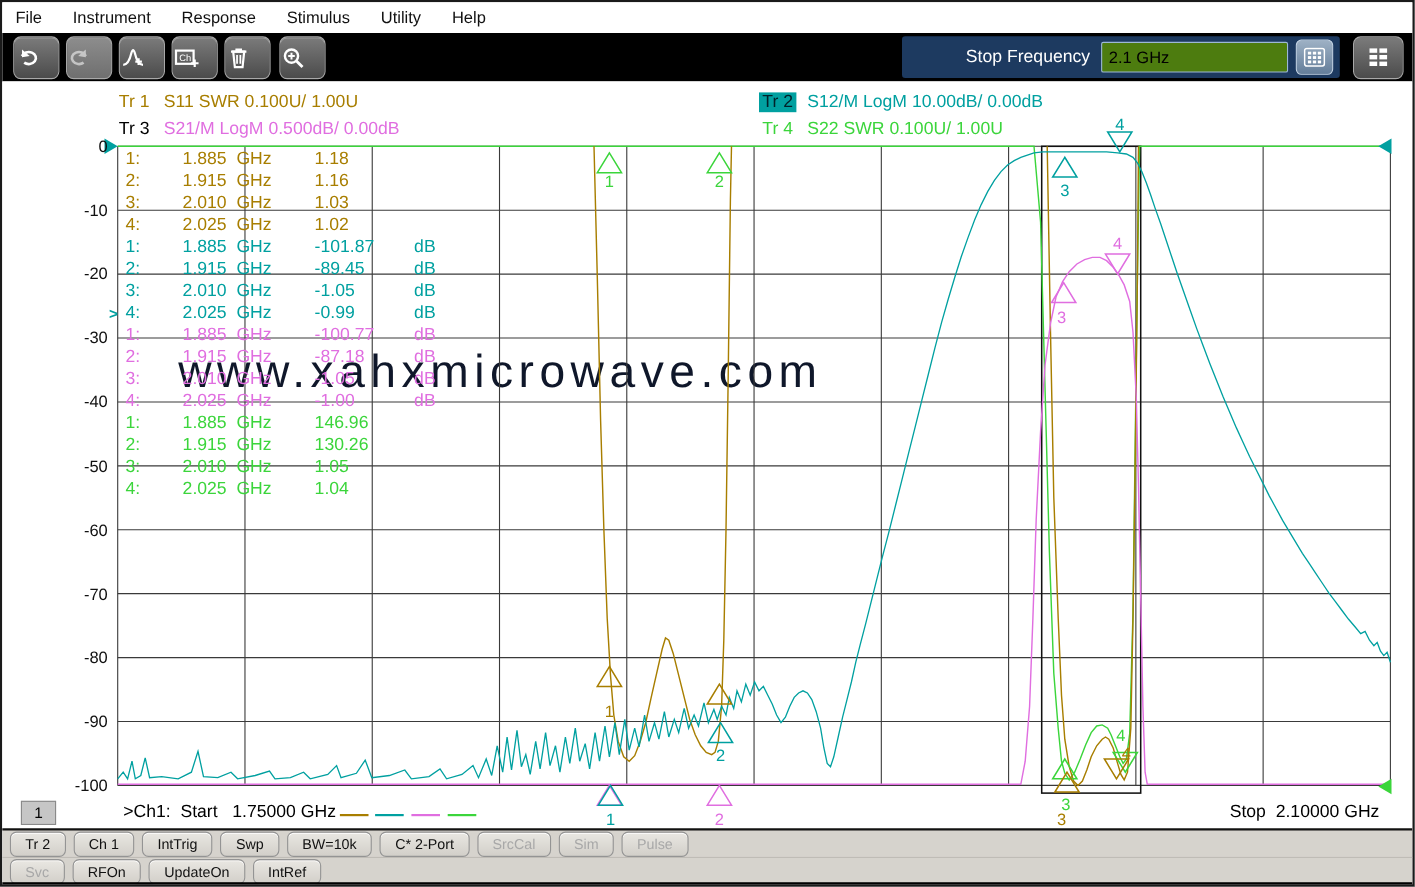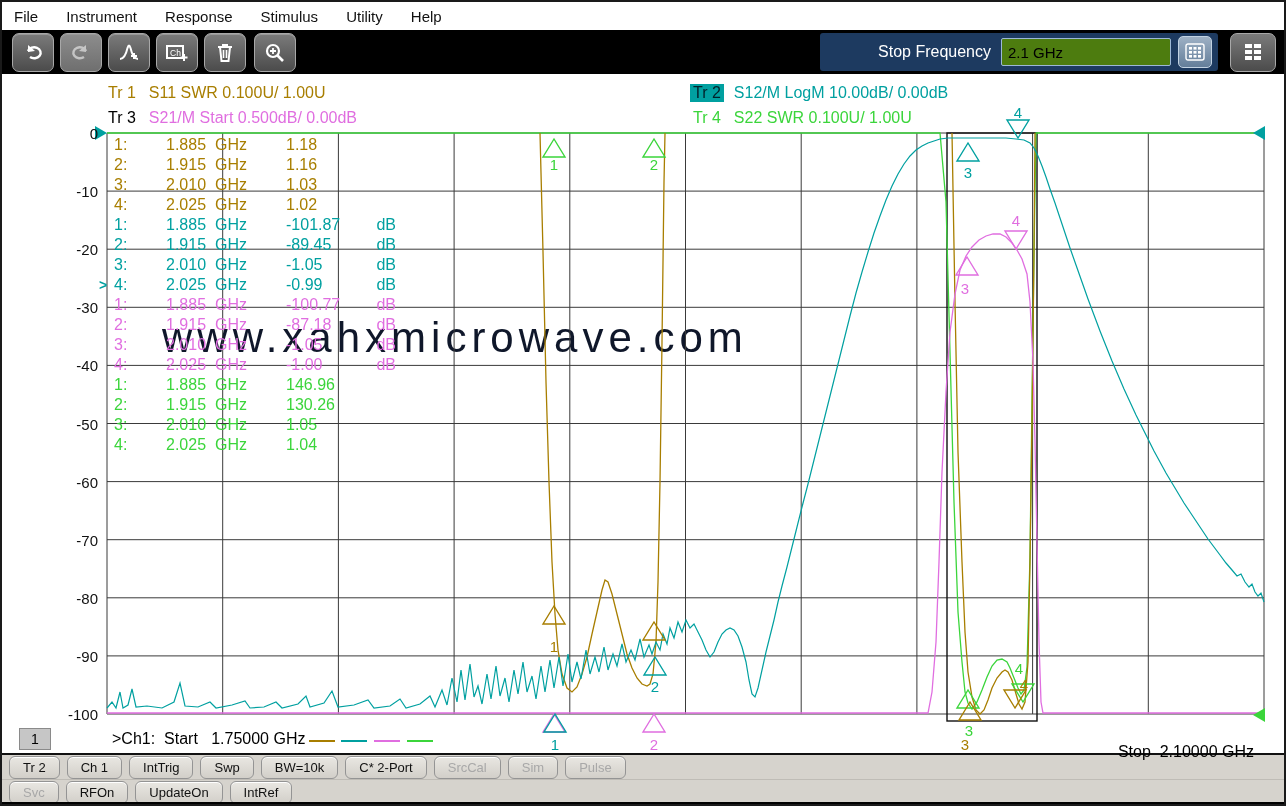--- a/index.html
+++ b/index.html
@@ -7,21 +7,21 @@
     font-family:"Liberation Sans",sans-serif;overflow:hidden;
     border:2px solid #1a1a1a;box-sizing:border-box;}
   
   #menubar{position:absolute;left:0;top:0;width:100%;height:28px;background:#fff;
     display:flex;align-items:center;gap:28px;padding-left:12px;box-sizing:border-box;}
   .menu-item{font-size:15px;color:#111;cursor:default;}
   
   #toolbar{position:absolute;left:0;top:28px;width:100%;height:44px;background:#000;}
   .tbtn{position:absolute;top:3px;width:40px;height:37px;border-radius:7px;
     background:linear-gradient(#7b7b7b,#4b4b4b);border:1px solid #a8a8a8;
-    box-shadow:inset 0 1px 0 #999;display:flex;align-items:center;justify-content:center;}
+    box-shadow:inset 0 1px 0 #999;display:flex;align-items:center;}
   .tbtn.disabled{background:linear-gradient(#8d8d8d,#6f6f6f);}
   .tbtn svg{display:block;}
   #stopfreq-panel{position:absolute;left:818px;top:3px;width:398px;height:38px;
     background:#1d3a60;border-radius:3px;display:flex;align-items:center;
     padding:0 6px 0 0;box-sizing:border-box;}
   #stopfreq-label{color:#fff;font-size:16px;flex:1;text-align:right;margin-right:10px;}
   #stopfreq-input{width:162px;height:26px;background:#4d7c0f;border:1px solid #9db8d6;
     border-radius:2px;font-size:15px;font-family:"Liberation Sans",sans-serif;
     padding:0 0 0 6px;color:#000;}
   #keypad-btn{width:32px;height:30px;margin-left:7px;border-radius:5px;
@@ -49,21 +49,21 @@
   #active-marker-arrow{position:absolute;left:97px;top:200px;z-index:3;font-size:14px;
     font-weight:bold;}
   .ytick{position:absolute;left:44px;width:52px;height:20px;text-align:right;
     font-size:15px;color:#111;z-index:3;}
   
   #ch-badge{position:absolute;left:17px;top:654px;width:30px;height:20px;background:#c6c6c6;
     border:1px solid #8a8a8a;text-align:center;font-size:14px;line-height:20px;z-index:3;}
   #status-left{position:absolute;left:110px;top:656px;font-size:16px;color:#000000;
     white-space:pre;z-index:3;}
   #status-right{position:absolute;right:30px;top:656px;font-size:16px;color:#000;
-    white-space:pre;z-index:3;margin-top:13px;}
+    white-space:pre;z-index:3;}
   .legend-dash{position:absolute;top:666px;width:26px;height:2px;z-index:3;}
   
   #footer{position:absolute;left:0;top:751px;width:100%;height:49px;background:#d6d3cd;
     border-top:2px solid #111;box-sizing:border-box;}
   .frow{display:flex;align-items:center;gap:7px;padding-left:7px;height:24px;}
   #frow2{border-top:1px solid #bfbcb6;}
   .fbtn{height:21px;line-height:21px;padding:0 13px;border:1px solid #949494;
     border-radius:6px;background:linear-gradient(#e9e7e2,#d2cfc9);font-size:13px;
     color:#111;white-space:nowrap;box-shadow:0 1px 0 #fff inset;}
   .fbtn.disabled{color:#a8a8a8;}
@@ -219,21 +219,21 @@
         <text x="966" y="176" fill="#00A0A0" font-size="15" text-anchor="middle" font-family="Liberation Sans, sans-serif">3</text>
         <polygon points="1016,136 1005,118 1027,118" fill="none" stroke="#00A0A0" stroke-width="1.4"></polygon>
         <text x="1016" y="116" fill="#00A0A0" font-size="15" text-anchor="middle" font-family="Liberation Sans, sans-serif">4</text>
         <polygon points="93,124 93,138 105,131" fill="#00A0A0"></polygon>
         <polygon points="1263,124 1263,138 1251,131" fill="#00A0A0"></polygon>
         <polygon points="1263,706 1263,720 1251,713" fill="#3BD53B"></polygon>
       </svg>
     <div id="trace-headers">
         <div class="trace-hdr" style="left: 103px; top: 10px;"><span class="trace-id" style="color: rgb(168, 126, 0);">Tr 1</span><span style="color: rgb(168, 126, 0); margin-left: 10px;">S11 SWR 0.100U/ 1.00U</span></div>
         <div class="trace-hdr" style="left: 688px; top: 10px;"><span class="trace-id active" style="color: rgb(0, 34, 42); background: rgb(0, 160, 160);">Tr 2</span><span style="color: rgb(0, 160, 160); margin-left: 10px;">S12/M LogM 10.00dB/ 0.00dB</span></div>
-        <div class="trace-hdr" style="left: 103px; top: 35px;"><span class="trace-id" style="color: #000000;">Tr 3</span><span style="color: rgb(224, 110, 224); margin-left: 10px;">S21/M Start 0.500dB/ 0.00dB</span></div>
+        <div class="trace-hdr" style="left: 103px; top: 35px;"><span class="trace-id" style="color: #000000;">Tr 3</span><span style="color: rgb(224, 110, 224); margin-left: 10px;">S21/M LogM 0.500dB/ 0.00dB</span></div>
         <div class="trace-hdr" style="left: 688px; top: 35px;"><span class="trace-id" style="color: rgb(59, 213, 59);">Tr 4</span><span style="color: rgb(59, 213, 59); margin-left: 10px;">S22 SWR 0.100U/ 1.00U</span></div>
       </div>
     <div id="marker-table">
         <div class="marker-row" style="color: rgb(168, 126, 0);">
           <span class="mk-num">1:</span>
           <span class="mk-freq">1.885  GHz</span>
           <span class="mk-val">1.18</span>
           <span class="mk-unit"></span>
         </div>
         <div class="marker-row" style="color: rgb(168, 126, 0);">

